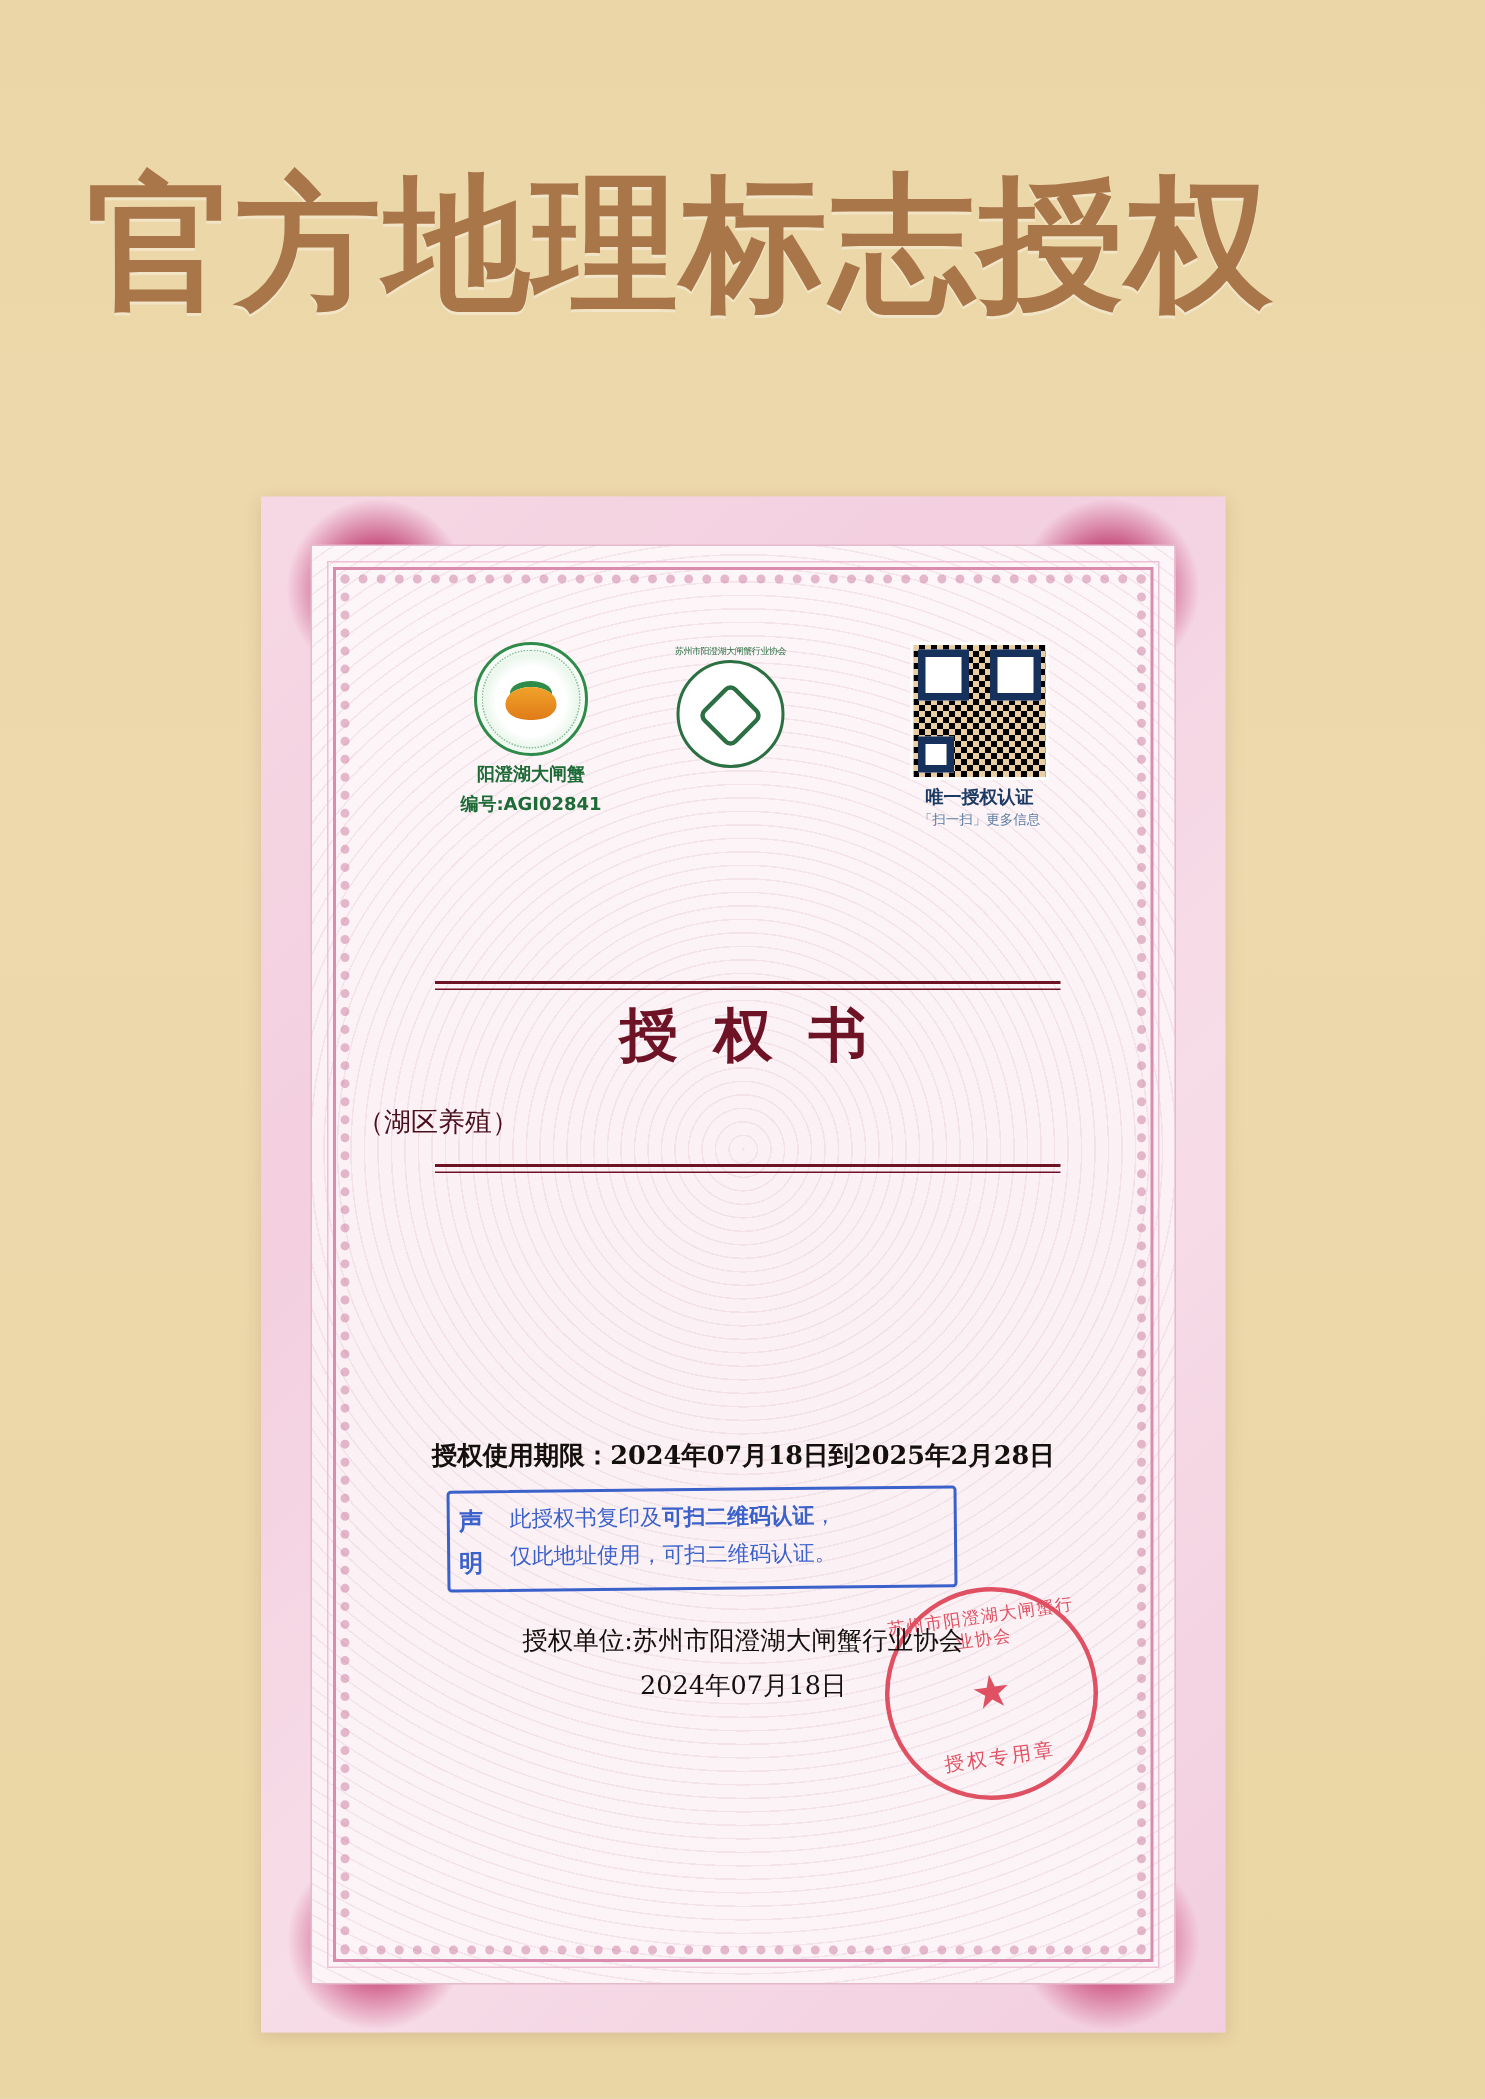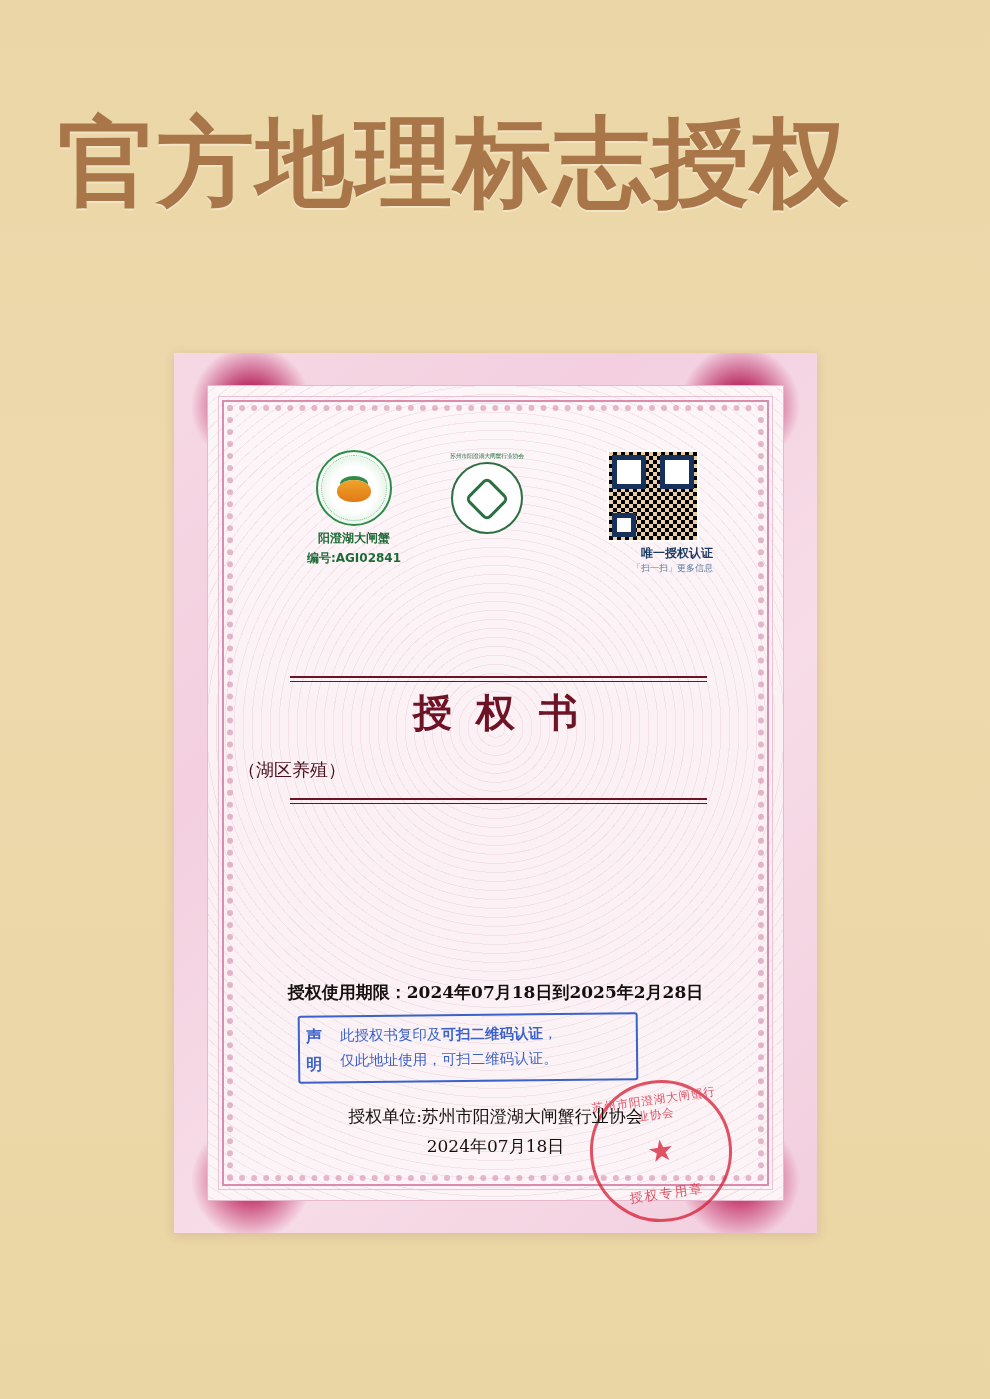--- a/index.html
+++ b/index.html
@@ -28,25 +28,24 @@
     letter-spacing: 2px;
     color: #a9764a;
     text-shadow: 0 2px 0 rgba(255,255,255,0.35);
     line-height: 1.05;
   }
 
   
   .cert-photo {
     position: absolute;
     left: 174px; top: 331px;
-    width: 643px; height: 880px;
+    width: 643px; height: 1024px;
     background: #f2d3e0;
     box-shadow: 0 2px 10px rgba(120,80,60,0.18);
     overflow: hidden;
-    margin-top: 22px;
   }
   
   .cert-photo::before {
     content: "";
     position: absolute; inset: 0;
     background:
       radial-gradient(circle at 12% 6%, #b8275f 0 18px, rgba(184,39,95,0) 60px),
       radial-gradient(circle at 88% 6%, #b8275f 0 18px, rgba(184,39,95,0) 60px),
       radial-gradient(circle at 12% 94%, #c53a6d 0 18px, rgba(197,58,109,0) 60px),
       radial-gradient(circle at 88% 94%, #c53a6d 0 18px, rgba(197,58,109,0) 60px),
@@ -139,21 +138,21 @@
     width: 26px; height: 26px;
     border: 3px solid #2b6f43;
     border-radius: 6px;
   }
   .assoc-top-text {
     font-size: 6px; color: #2b6f43; letter-spacing: -0.3px;
     margin-bottom: 1px;
   }
 
   .qr-block {
-    position: absolute; right: 34px; top: 0; width: 120px; text-align: right;
+    position: absolute; right: 34px; top: 0; width: 120px; text-align: center;
   }
   .qr-img {
     width: 92px; height: 92px; margin: 0 auto;
     background:
       repeating-linear-gradient(90deg, #16315c 0 4px, #fff 4px 8px),
       repeating-linear-gradient(0deg, #16315c 0 4px, #fff 4px 8px);
     background-blend-mode: difference;
     position: relative;
     border: 2px solid #fff;
   }

